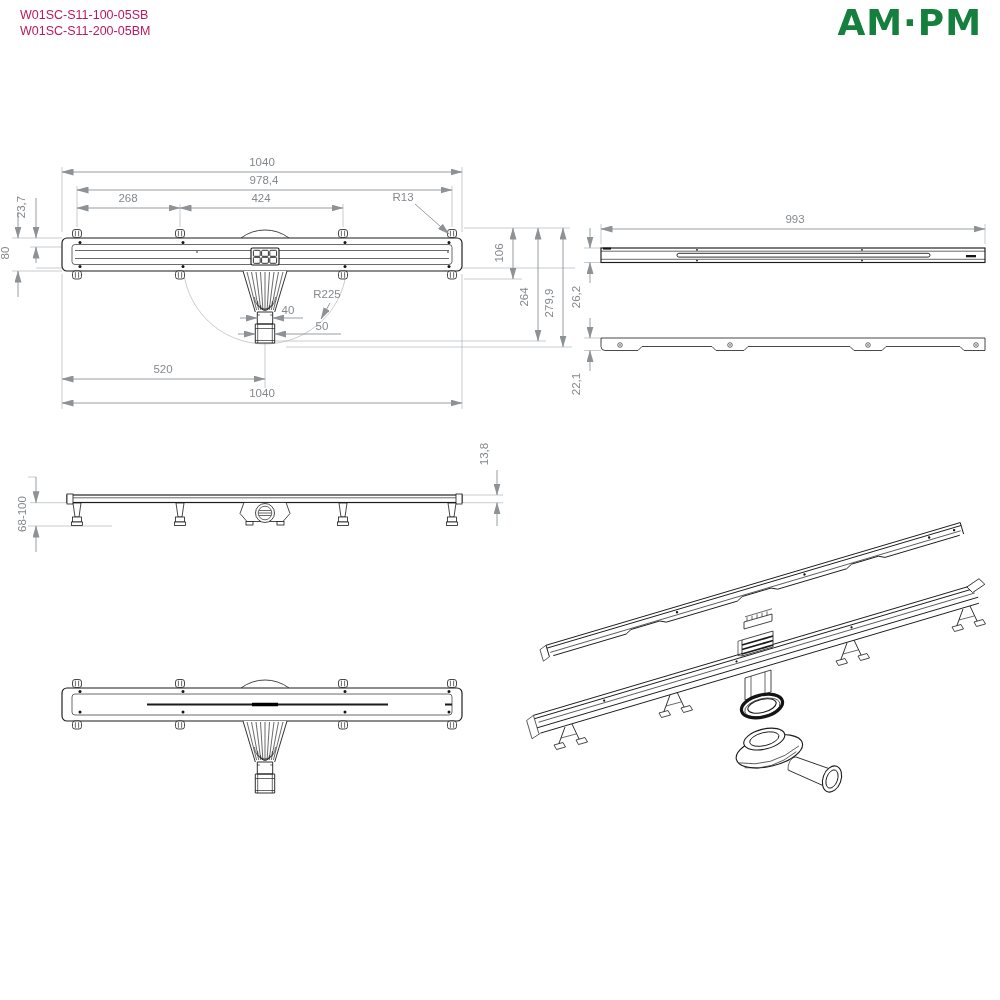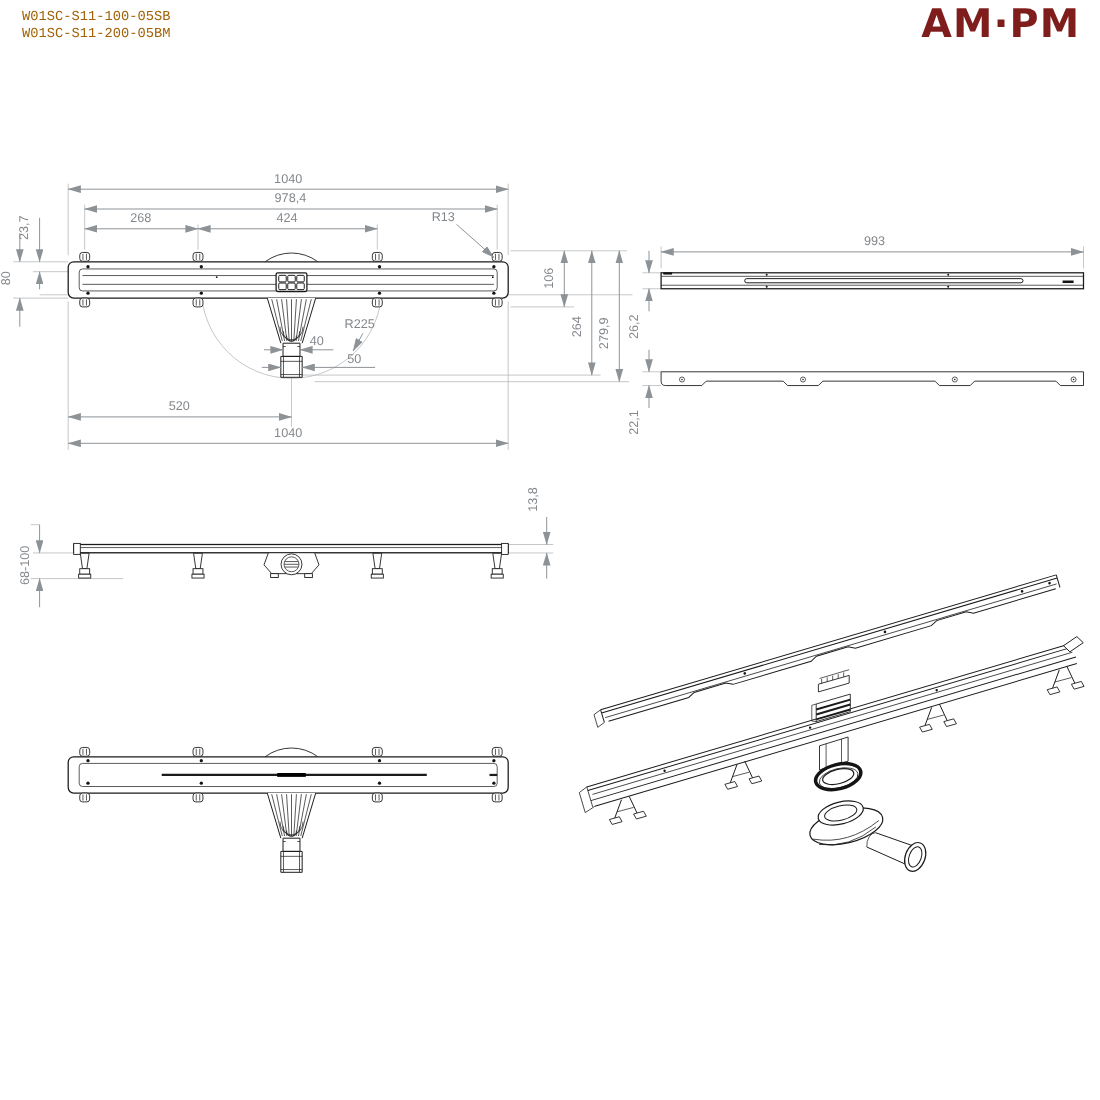--- a/index.html
+++ b/index.html
@@ -1,20 +1,20 @@
 <!DOCTYPE html>
 <html><head>
 <meta charset="utf-8">
 <style>
   html,body{margin:0;padding:0;background:#ffffff;}
   #canvas{position:relative;width:1000px;height:1000px;background:#fff;overflow:hidden;
           font-family:"Liberation Sans",sans-serif;}
-  .codes{position:absolute;left:20px;top:8px;font-size:12.5px;line-height:15.5px;color:#a16207;font-family:Liberation Mono, monospace;}
+  .codes{position:absolute;left:20px;top:8px;font-size:12.5px;line-height:15.5px;color:#be185d;}
   .logo{position:absolute;right:18px;top:2px;font-family:"DejaVu Sans",sans-serif;
-        font-weight:800;font-size:36px;letter-spacing:1px;color:#7f1d1d;}
+        font-weight:800;font-size:36px;letter-spacing:1px;color:#15803d;}
   svg{position:absolute;left:0;top:0;}
   .bw{fill:#fff;stroke:#1b1b1b;stroke-width:1.15;}
   .bw2{fill:#fff;stroke:#1b1b1b;stroke-width:0.8;}
   .thin{stroke:#1b1b1b;stroke-width:0.65;fill:none;}
   .med{stroke:#1b1b1b;stroke-width:0.9;fill:none;}
   .dk{fill:#141414;stroke:none;}
   .dim{stroke:#8d9296;stroke-width:0.9;fill:none;}
   .ext{stroke:#b3b6b9;stroke-width:0.7;fill:none;}
   text.dt{fill:#84888c;font:11.5px "Liberation Sans",sans-serif;text-anchor:middle;}
 </style>

